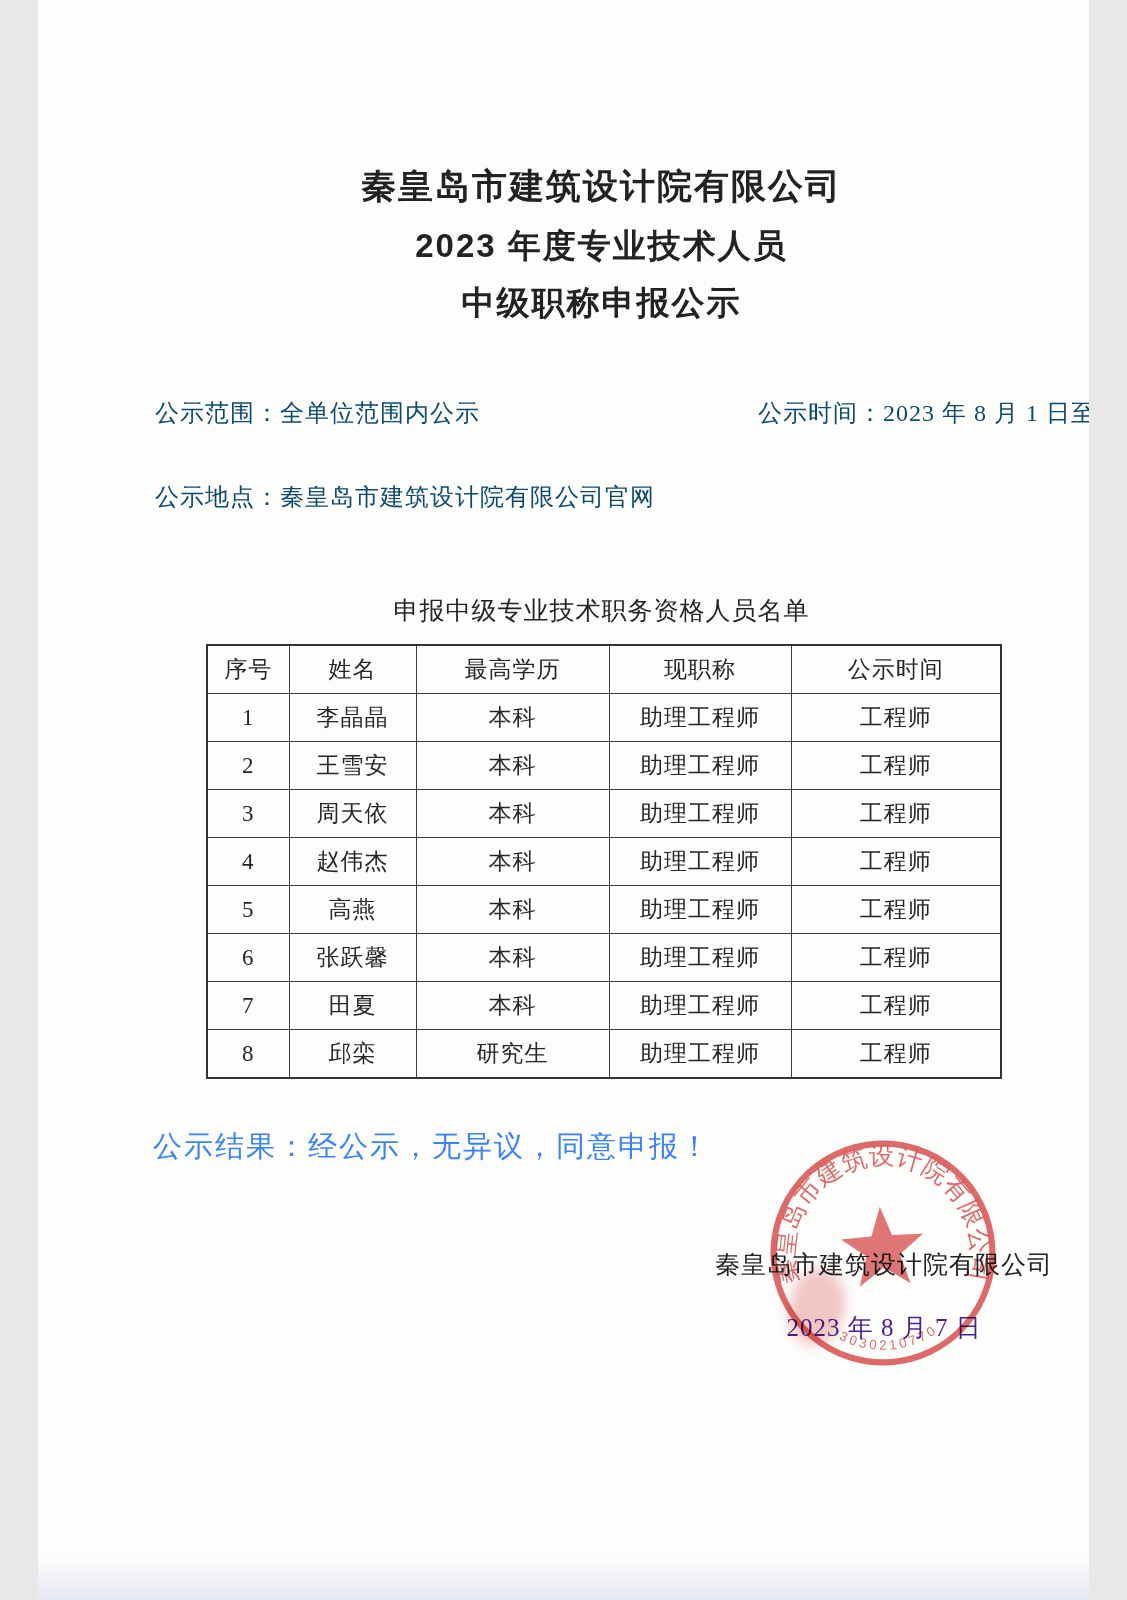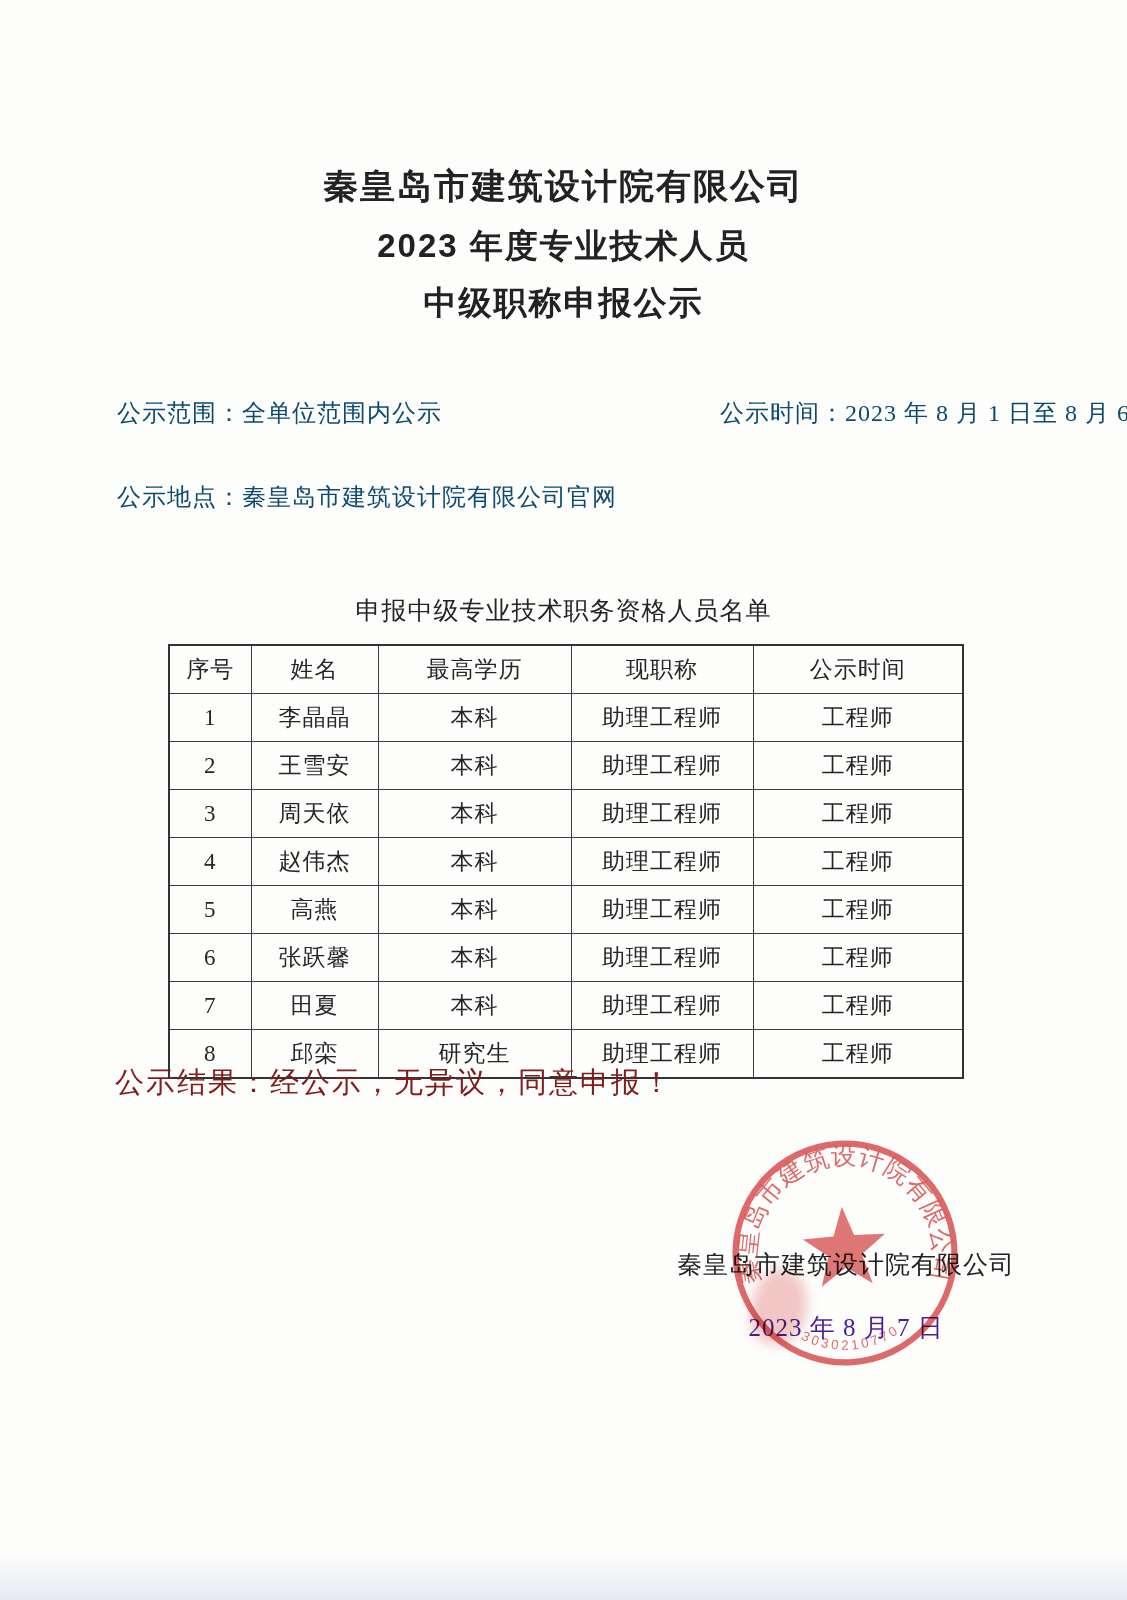--- a/index.html
+++ b/index.html
@@ -1,24 +1,25 @@
 <!DOCTYPE html>
 <html><head>
 <meta charset="utf-8">
 <style>
   html, body { margin: 0; padding: 0; background: #e8e8e8; }
   .page {
     position: relative;
-    width: 1127px;
+    width: 1011px;
     height: 1600px;
     margin: 0 auto;
     background: #fdfdfc;
     overflow: hidden;
     color: #2b2b2b;
     font-family: "Liberation Serif", serif;
+    padding-left: 40px;
   }
   .doc-title {
     position: absolute;
     left: 0;
     width: 1127px;
     text-align: center;
     font-family: "Liberation Sans", sans-serif;
     font-weight: 700;
     color: #222;
     letter-spacing: 2px;
@@ -70,23 +71,23 @@
   }
   table.roster { border: 2.4px solid #333; }
   table.roster col.c1 { width: 82px; }
   table.roster col.c2 { width: 127px; }
   table.roster col.c3 { width: 193px; }
   table.roster col.c4 { width: 182px; }
   table.roster col.c5 { width: 210px; }
   .result-line {
     position: absolute;
     left: 115px;
-    top: 1063px;
+    top: 1127px;
     font-size: 29px;
-    color: #7f1d1d;
+    color: #3b82f6;
     letter-spacing: 2px;
     white-space: nowrap;
   }
   .sig-company {
     position: absolute;
     left: 660px;
     top: 1248px;
     width: 372px;
     text-align: center;
     font-size: 25px;

